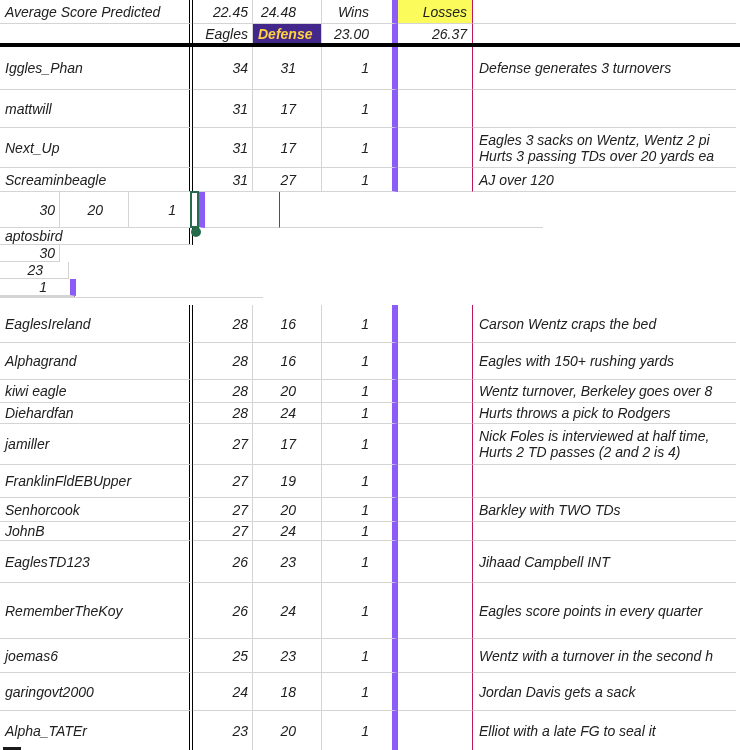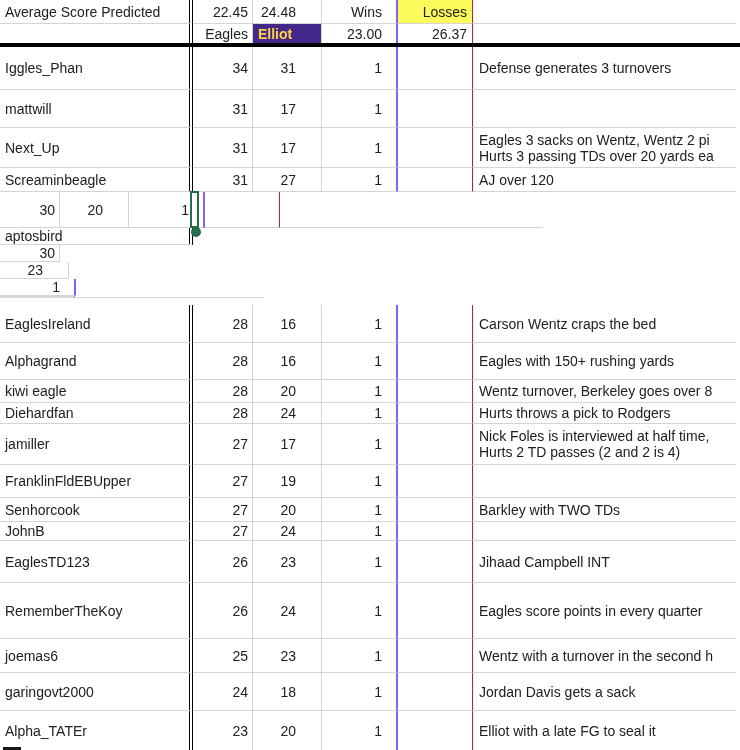--- a/index.html
+++ b/index.html
@@ -6,33 +6,33 @@
   #app{
     position:relative;
     width:740px;height:750px;
     background:#ffffff;
     overflow:hidden;
     font-family:"Liberation Sans", sans-serif;
     font-size:14px;
     color:#202020;
     cursor:cell;
   }
-  .row{display:flex;box-sizing:border-box;}
+  .row{display:flex;box-sizing:border-box;font-style:italic;}
   .cell{
     box-sizing:border-box;
     display:flex;align-items:center;
     overflow:hidden;
     white-space:pre-line;
     line-height:16px;
   }
   
   .c-name   {width:193px;border-right:4px double #000;padding-left:5px;}
   .c-eagles {width:60px;border-right:1px solid #d4d4d4;justify-content:flex-end;padding-right:4px;}
   .c-vikings{width:69px;border-right:1px solid #d4d4d4;justify-content:flex-end;padding-right:25px;}
-  .c-wins   {width:76px;border-right:2px solid #8b5cf6;justify-content:flex-end;padding-right:14px;}
+  .c-wins   {width:76px;border-right:6px solid #8b5cf6;justify-content:flex-end;padding-right:23px;}
   .c-losses {width:75px;border-right:1px solid #be185d;justify-content:flex-end;padding-right:5px;}
   .c-comment{width:263px;padding-left:6px;}
   .body-row .cell{border-bottom:1px solid #d4d4d4;}
   
   .hdr-row1{height:24px;}
   .hdr-row1 .cell{border-bottom:1px solid #d4d4d4;}
   .hdr-row2{height:19px;}
   .divider{height:4px;background:#000;}
   .losses-hl{background:#fbfb5c;}
   .vikings-cell{
@@ -62,21 +62,21 @@
     <div class="cell c-eagles">22.45</div>
     <div class="cell c-vikings">24.48</div>
     <div class="cell c-wins">Wins</div>
     <div class="cell c-losses losses-hl">Losses</div>
     <div class="cell c-comment"></div>
   </div>
 
   <div class="row hdr-row2">
     <div class="cell c-name"></div>
     <div class="cell c-eagles">Eagles</div>
-    <div class="cell c-vikings vikings-cell">Elliot</div>
+    <div class="cell c-vikings vikings-cell">Defense</div>
     <div class="cell c-wins">23.00</div>
     <div class="cell c-losses">26.37</div>
     <div class="cell c-comment"></div>
   </div>
 
   <div class="divider"></div>
 
   <div id="rows">
       <div class="row body-row" style="height: 43px;">
         <div class="cell c-name">Iggles_Phan</div>

